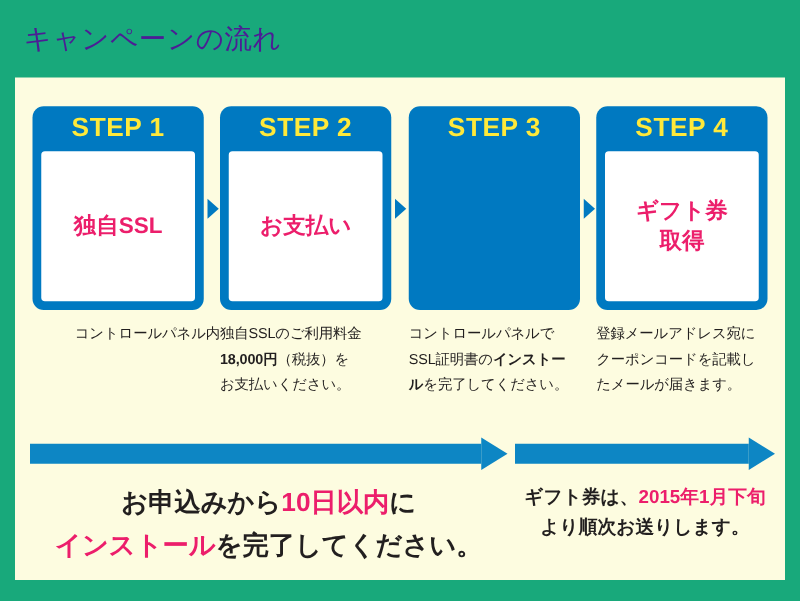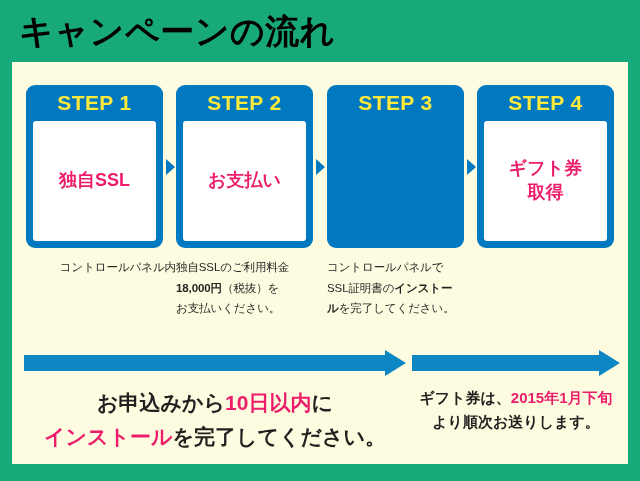--- a/index.html
+++ b/index.html
@@ -18,23 +18,23 @@
   
   .title-bar {
     position: absolute;
     left: 0; top: 0;
     width: 640px;
     height: 62px;
     display: flex;
     align-items: center;
   }
   .title-text {
-    color: #000000;
-    font-size: 34px;
-    font-weight: bold;
+    color: #4c1d95;
+    font-size: 22px;
+    font-weight: normal;
     letter-spacing: 0.5px;
     margin-left: 19px;
     line-height: 1;
   }
 
   
   .panel {
     position: absolute;
     left: 12px;
     top: 62px;
@@ -245,20 +245,25 @@
       <div><b>18,000円</b><span>（税抜）を</span></div>
       <div>お支払いください。</div>
     </div>
 
     <div class="desc d3">
       <div>コントロールパネルで</div>
       <div><span>SSL証明書の</span><b>インストー</b></div>
       <div><b>ル</b><span>を完了してください。</span></div>
     </div>
 
+    <div class="desc d4">
+      <div>登録メールアドレス宛に</div>
+      <div>クーポンコードを記載し</div>
+      <div>たメールが届きます。</div>
+    </div>
   </div>
 
   <div class="arrows">
     <div class="arrow a1">
       <div class="shaft"></div>
       <div class="head"></div>
     </div>
     <div class="arrow a2">
       <div class="shaft"></div>
       <div class="head"></div>

